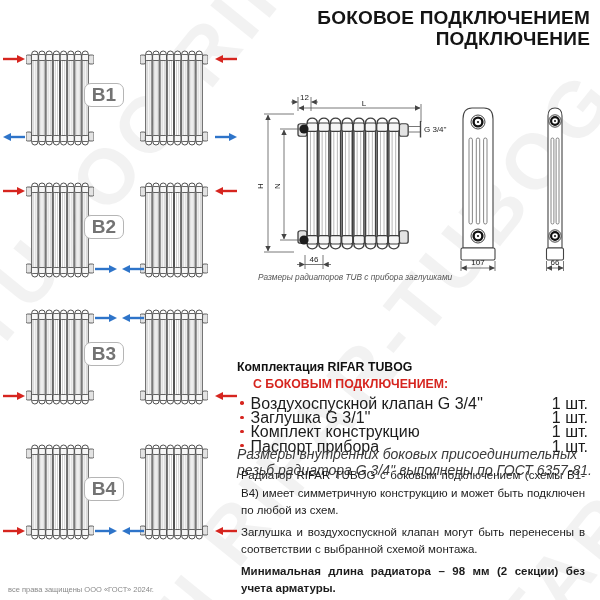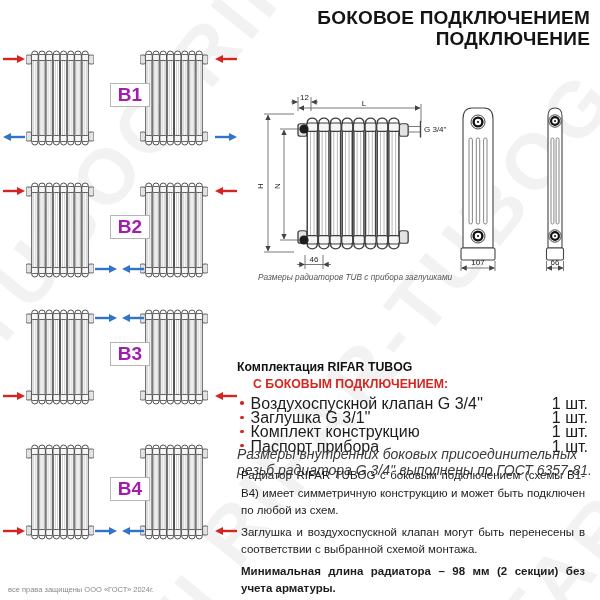--- a/index.html
+++ b/index.html
@@ -9,23 +9,23 @@
   
   #watermark span{position:absolute;font-weight:800;font-size:78px;letter-spacing:6px;
        color:rgba(125,125,125,0.10);white-space:nowrap;transform-origin:0 0;}
   
   #title{right:10px;top:7px;text-align:right;font-weight:800;font-size:19px;line-height:21px;
        letter-spacing:.2px;color:#141414;}
   
   .scheme{left:0;width:240px;height:112px;}
   .rad{position:absolute;top:4px;}
   .rad.l{left:26px;} .rad.r{left:140px;}
-  .scheme-label{position:absolute;left:110px;top:39px;width:38px;height:22px;
-       border:1.5px solid #b5b5b5;border-radius:0;background:#fff;
-       font-weight:800;font-size:19px;line-height:22px;text-align:center;color:#a21caf;}
+  .scheme-label{position:absolute;left:84px;top:39px;width:38px;height:22px;
+       border:1.5px solid #b5b5b5;border-radius:7px;background:#fff;
+       font-weight:800;font-size:19px;line-height:22px;text-align:center;color:#737373;}
   .ar{position:absolute;width:22px;height:10px;}
   .ar svg{display:block;}
   .red{color:#d6251f;} .blue{color:#2e74c9;}
   .flip svg{transform:scaleX(-1);}
   .pos-tl{left:3px;top:10px;} .pos-tr{left:215px;top:10px;}
   .pos-bl{left:3px;top:88px;} .pos-br{left:215px;top:88px;}
   .pos-bcl{left:95px;top:88px;} .pos-bcr{left:122px;top:88px;}
   .pos-tcl{left:95px;top:10px;} .pos-tcr{left:122px;top:10px;}
   
   #techdraw{left:254px;top:92px;}

